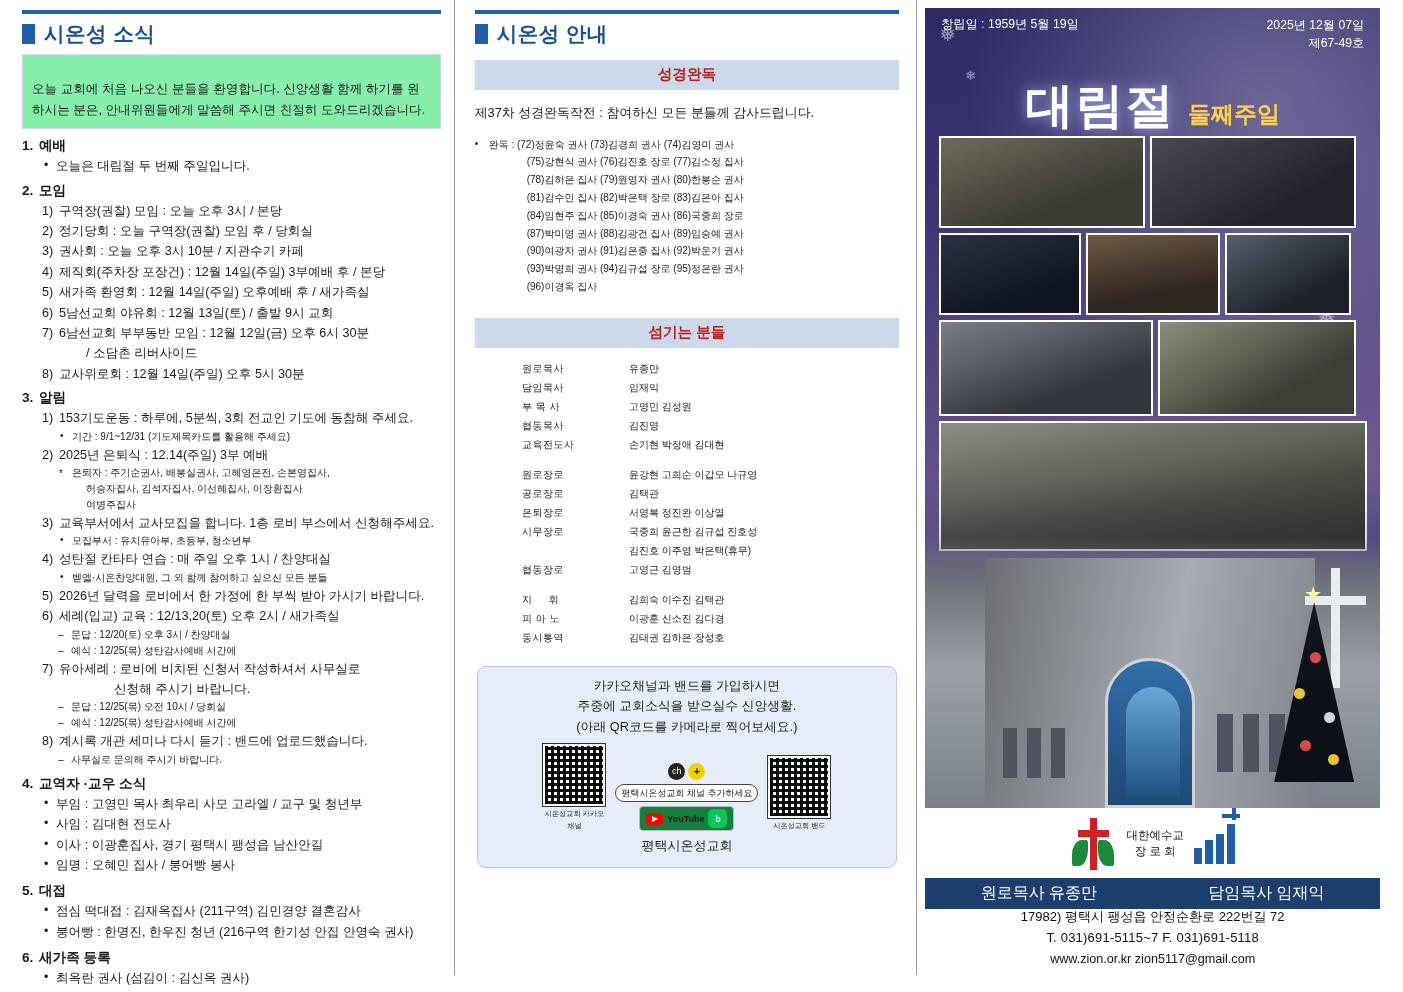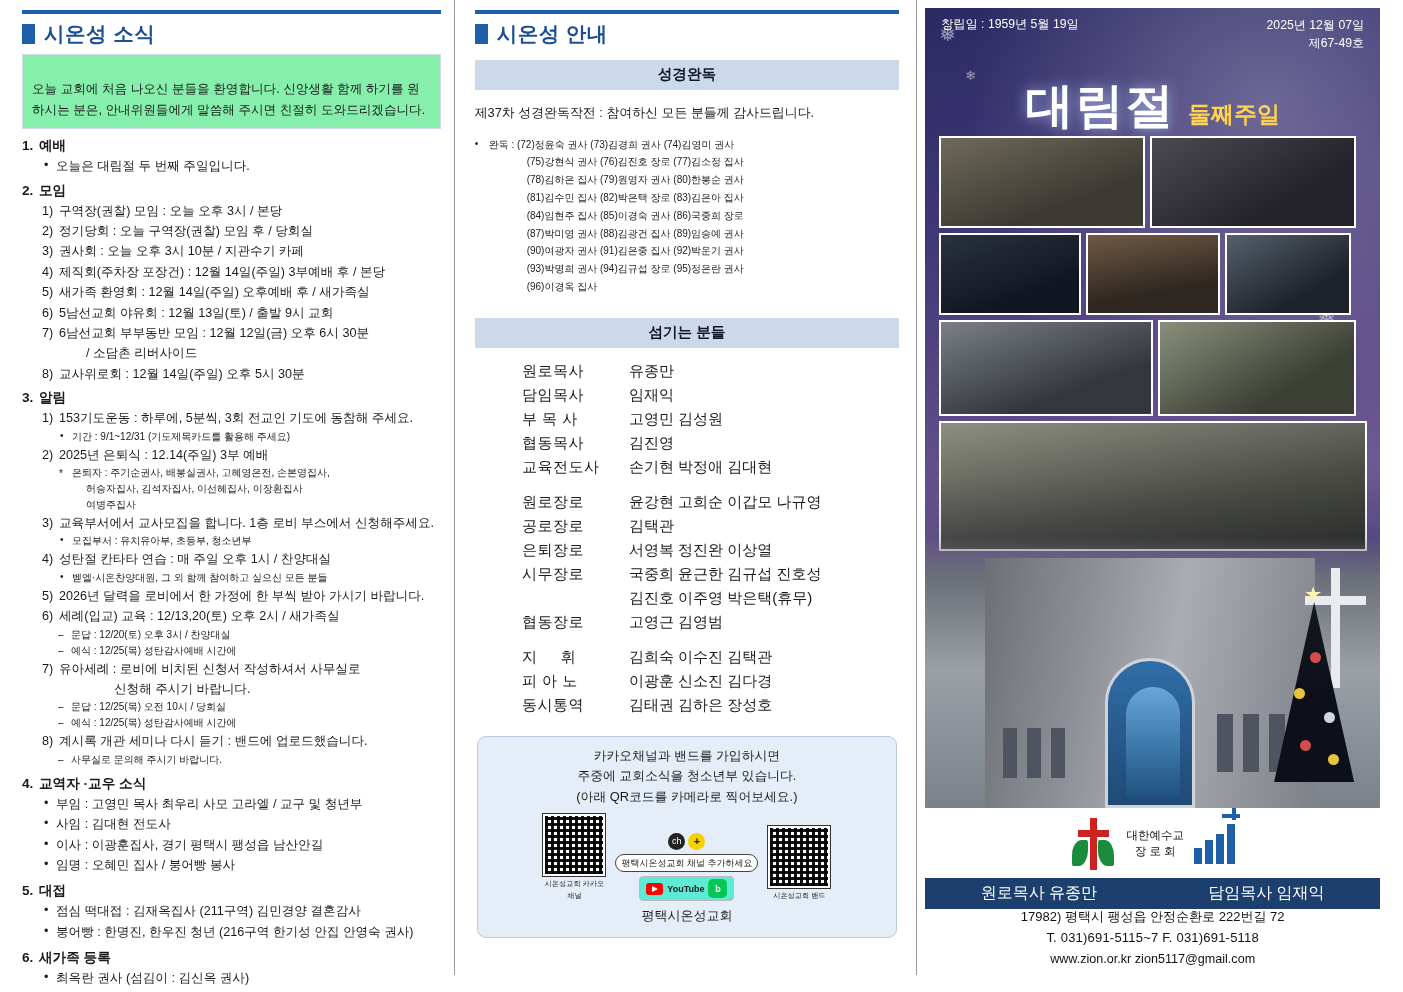--- a/index.html
+++ b/index.html
@@ -41,29 +41,29 @@
   .dash:before { content:"–"; position:absolute; left:0; top:0; }
   .star { padding-left:14px; position:relative; }
   .star:before { content:"*"; position:absolute; left:1px; top:1px; }
   .cont { padding-left:30px; }
   .cont2 { padding-left:44px; }
 
   
   .col2 { width:470px; padding:10px 18px 0 20px; position:relative; }
   .band {
     background:#ccd9ea; text-align:center; font-weight:bold; font-size:14.6px;
-    padding:5px 0 6px 0; color:#0f172a; margin:12px 0 12px 0;
+    padding:5px 0 6px 0; color:#b91c1c; margin:12px 0 12px 0;
   }
   .c2text { font-size:12.9px; line-height:1.72; }
   .wandok { margin-top:12px; font-size:10px; line-height:1.78; }
   .wandok .first { padding-left:14px; position:relative; }
   .wandok .first:before { content:"•"; position:absolute; left:0px; top:-1px; }
   .wandok .cont { padding-left:52px; }
 
-  table.serve { border-collapse:collapse; font-size:15px; margin:0 auto; width:330px; }
+  table.serve { border-collapse:collapse; font-size:10px; margin:0 auto; width:330px; }
   table.serve td { padding:2.5px 0; vertical-align:top; }
   table.serve td.role { width:95px; white-space:pre; letter-spacing:0.5px; }
   table.serve td.val { padding-left:12px; }
   .serve-gap td { height:11px; padding:0; }
 
   .kakao {
     margin:18px auto 0 auto; width:420px; background:#e5eef8;
     border:1px solid #b9c9de; border-radius:9px; padding:9px 10px 10px 10px;
     text-align:center; font-size:12.8px; line-height:1.6;
   }
@@ -74,21 +74,21 @@
      repeating-linear-gradient(90deg,#111 0 3px,transparent 3px 6px);
      background-blend-mode:multiply; border:2px solid #fff; outline:1px solid #333; }
   .qr .cap { font-size:7.2px; margin-top:2px; color:#222; }
   .badges { display:flex; flex-direction:column; align-items:center; gap:4px; }
   .b-chplus { display:flex; align-items:center; gap:3px; }
   .pill { background:#fff; border:1px solid #444; border-radius:10px; font-size:9px; padding:1px 5px; }
   .ch-circ { width:17px; height:17px; border-radius:50%; background:#222; color:#fff; font-size:9px;
              display:flex; align-items:center; justify-content:center; }
   .plus-circ { width:17px; height:17px; border-radius:50%; background:#f7d000; color:#222; font-size:11px;
              display:flex; align-items:center; justify-content:center; font-weight:bold; }
-  .yt { background:#5eead4; border:1px solid #bbb; border-radius:4px; display:flex; align-items:center; gap:4px; padding:2px 6px; }
+  .yt { background:#15803d; border:1px solid #bbb; border-radius:4px; display:flex; align-items:center; gap:4px; padding:2px 6px; }
   .yt .play { width:17px; height:12px; background:#ff0000; border-radius:3px; position:relative; }
   .yt .play:after { content:""; position:absolute; left:6px; top:3px; border-left:6px solid #fff;
      border-top:3px solid transparent; border-bottom:3px solid transparent; }
   .yt span { font-size:9px; font-weight:bold; }
   .band-ico { width:19px; height:19px; border-radius:5px; background:#06c755; color:#fff; font-size:12px;
      display:flex; align-items:center; justify-content:center; font-weight:bold; }
   .kakao-name { font-size:13px; margin-top:5px; }
 
   
   .col3 { width:471px; position:relative; background:#fff; }
@@ -373,21 +373,21 @@
           </tr>
       <tr>
             <td class="role">동시통역</td>
             <td class="val">김태권 김하은 장성호</td>
           </tr>
     </tbody>
       </table>
 
     <div class="kakao">
       <div>카카오채널과 밴드를 가입하시면</div>
-      <div>주중에 교회소식을 청소년부 있습니다.</div>
+      <div>주중에 교회소식을 받으실수 신앙생활.</div>
       <div>(아래 QR코드를 카메라로 찍어보세요.)</div>
       <div class="qr-row">
         <div class="qr">
           <div class="code"></div>
           <div class="cap">시온성교회 카카오채널</div>
         </div>
         <div class="badges">
           <div class="b-chplus">
             <span class="ch-circ">ch</span>
             <span class="plus-circ">+</span>

